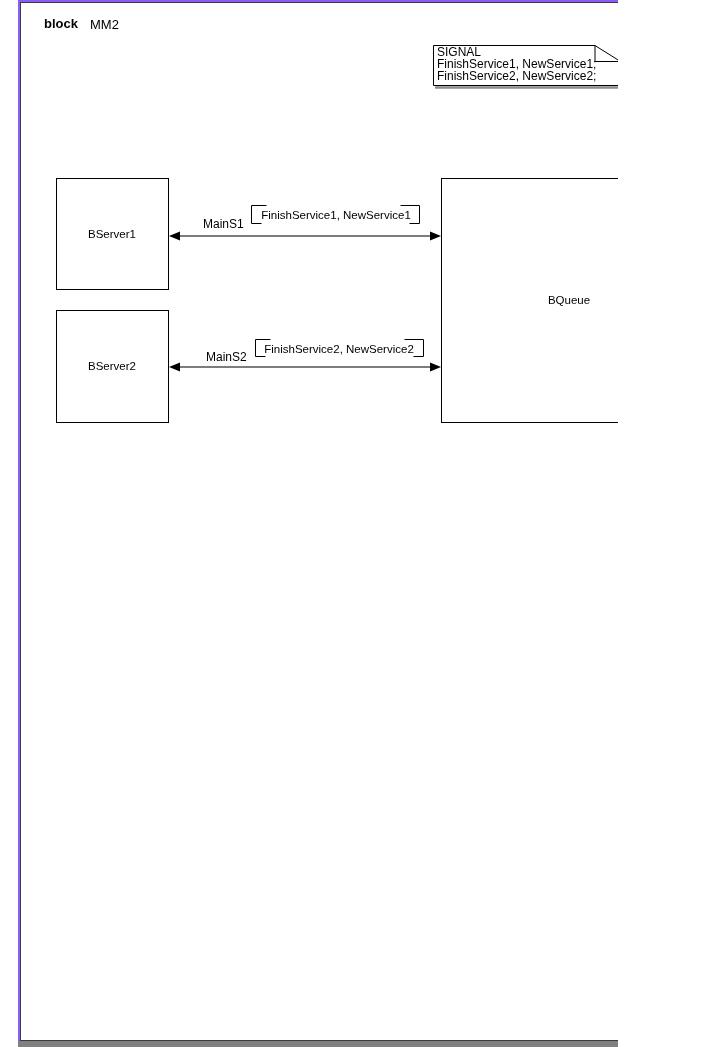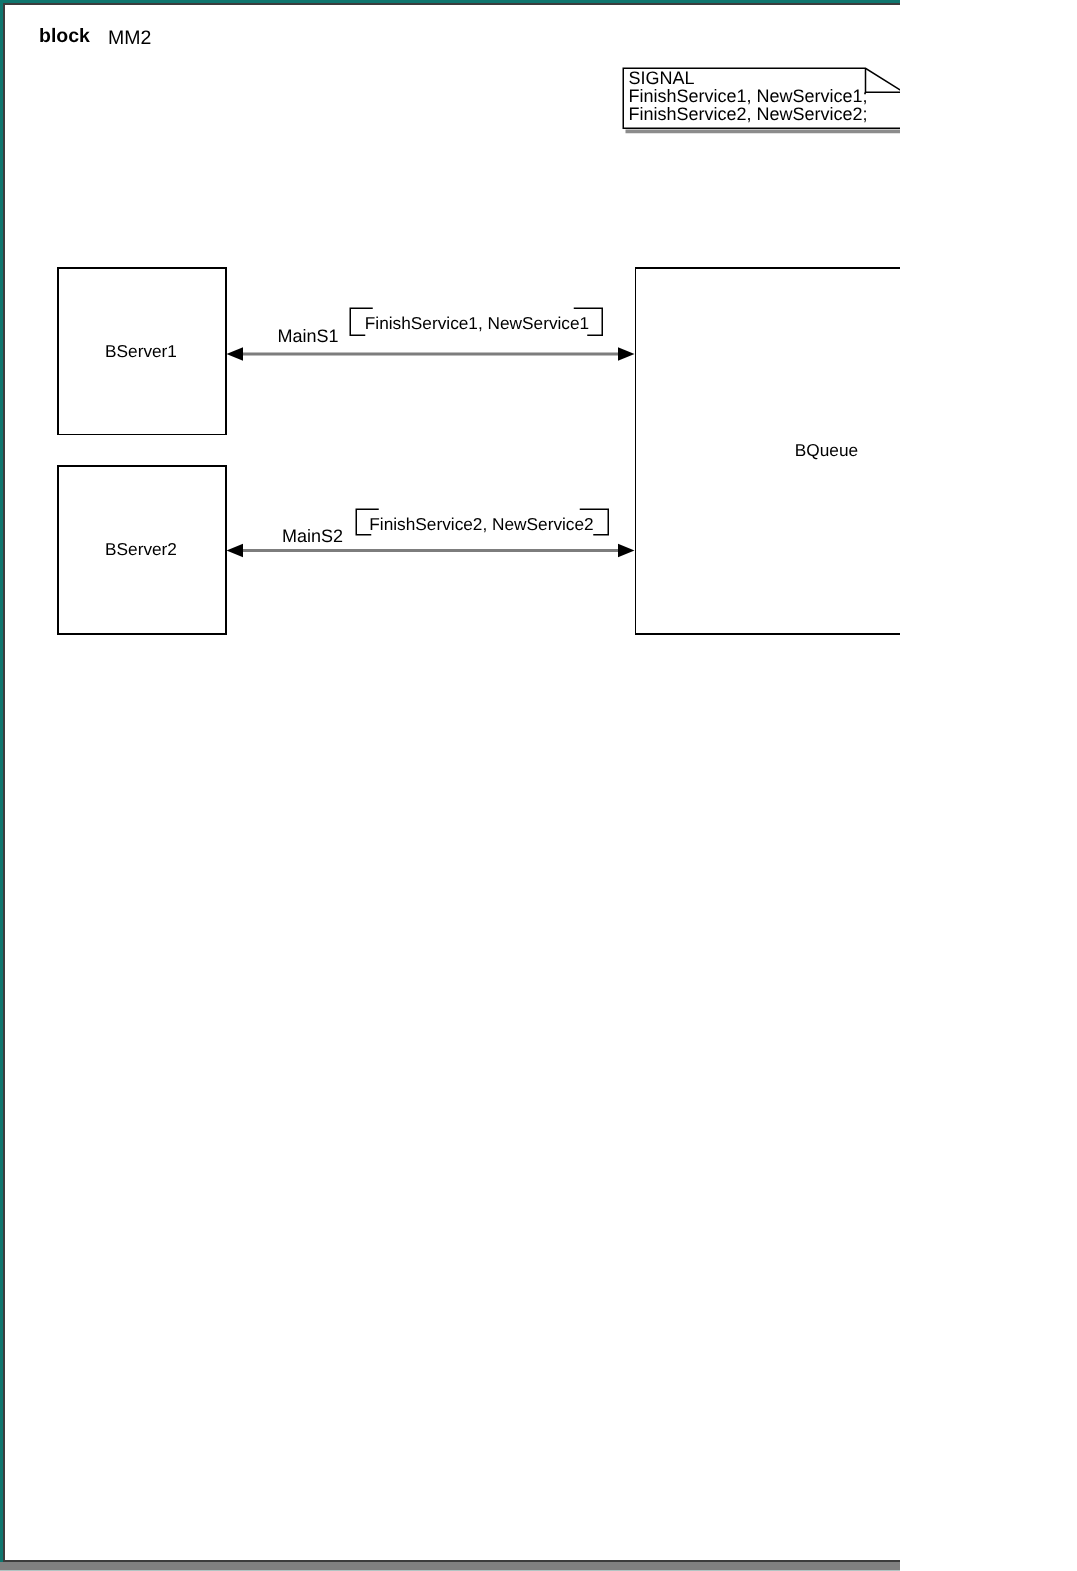--- a/index.html
+++ b/index.html
@@ -1,22 +1,23 @@
 <!DOCTYPE html>
 <html><head>
 <meta charset="utf-8">
 <style>
   html, body { margin: 0; padding: 0; background: #ffffff; }
   .page {
     position: relative;
     width: 600px;
     height: 1047px;
-    background: #0f766e;
+    background: #8b5cf6;
     font-family: "Liberation Sans", sans-serif;
     overflow: hidden;
+    margin-left: 18px;
   }
   svg { position: absolute; left: 0; top: 0; }
   text {
     font-family: "Liberation Sans", sans-serif;
     fill: #000000;
   }
   .t-hdr-kind   { font-size: 13px; font-weight: bold; }
   .t-hdr-name   { font-size: 13px; }
   .t-hdr-page   { font-size: 12px; }
   .t-note       { font-size: 12px; }

